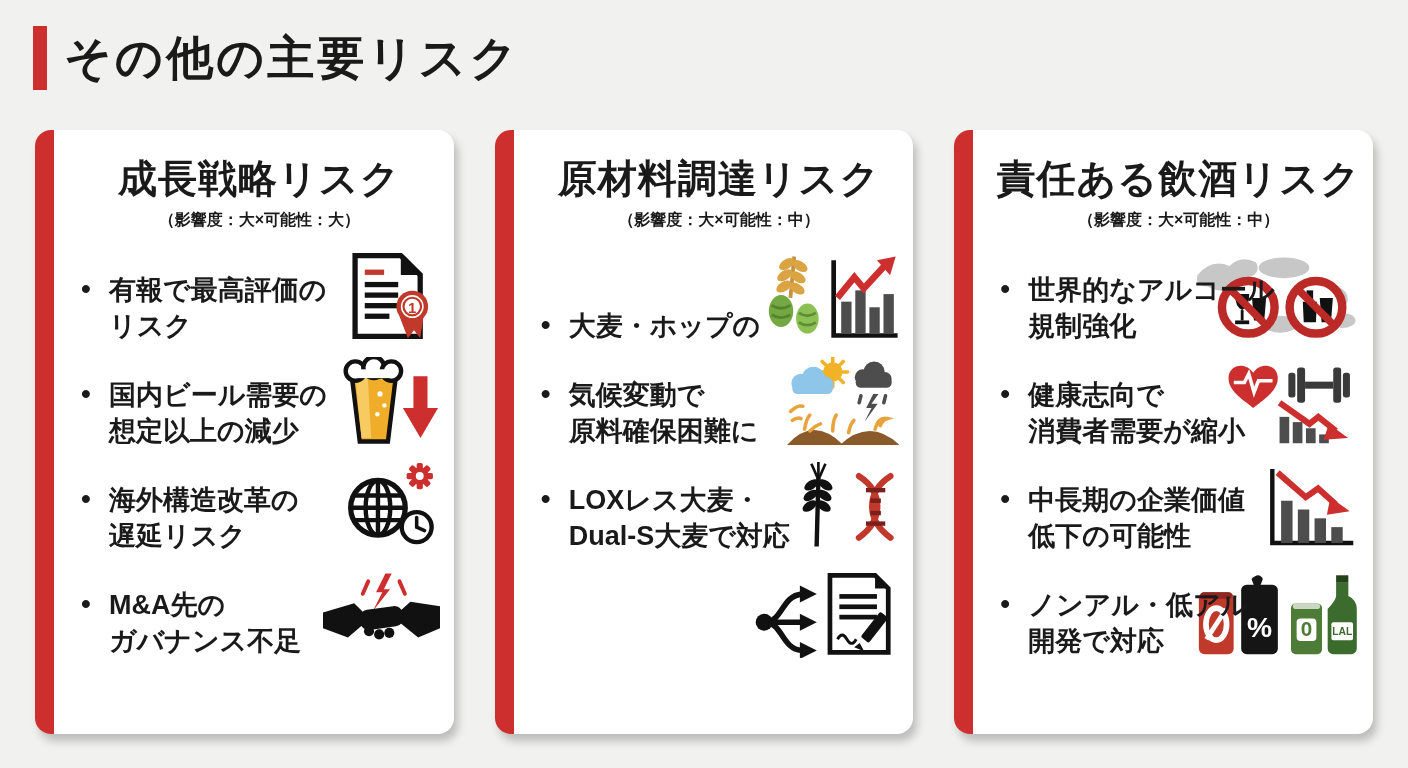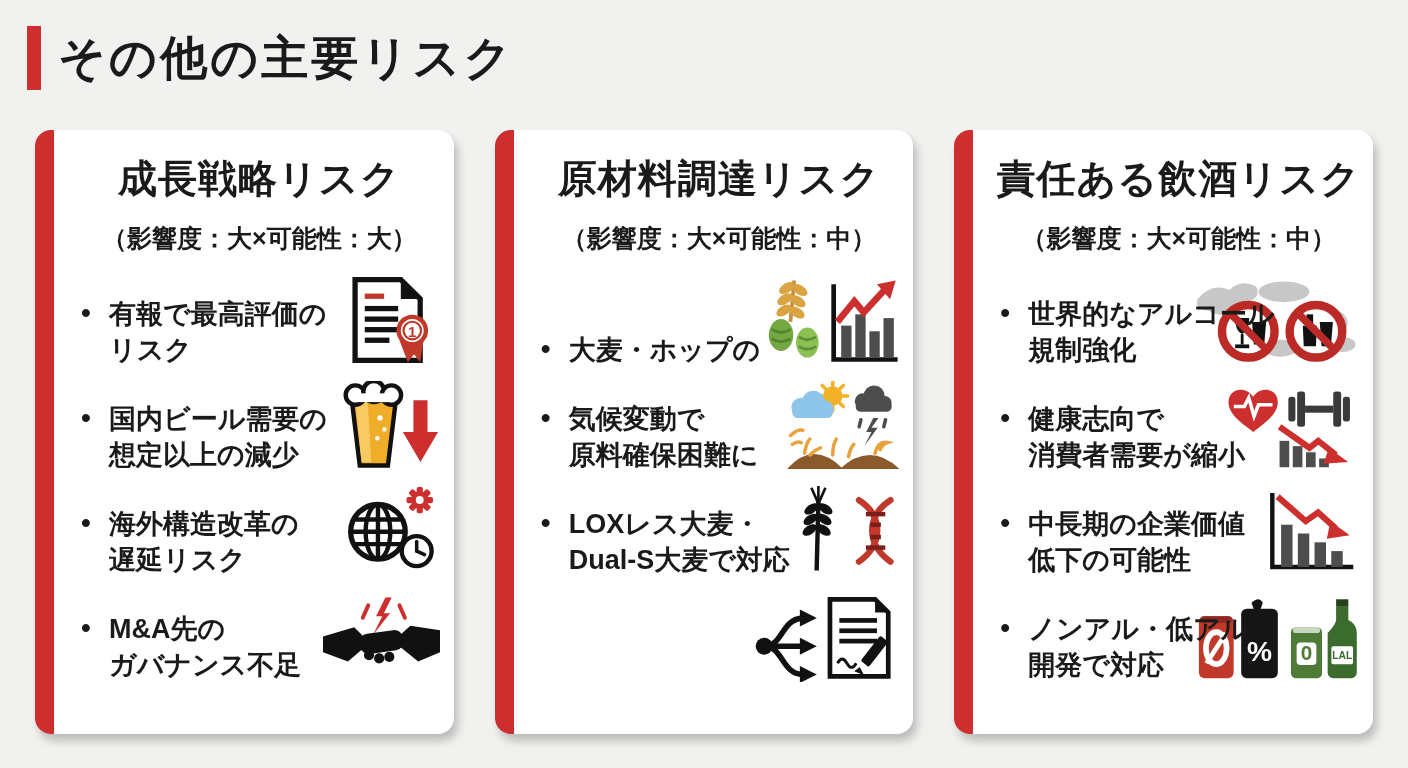--- a/index.html
+++ b/index.html
@@ -9,32 +9,32 @@
     --gray:#4d4d4d;
   }
   *{box-sizing:border-box;}
   html,body{margin:0;padding:0;}
   body{
     width:1408px;height:768px;overflow:hidden;position:relative;
     background:var(--bg);
     font-family:"Liberation Sans","DejaVu Sans",sans-serif;
     color:var(--ink);
   }
-  .header{position:absolute;top:26px;left:27px;display:flex;align-items:center;gap:17px;}
+  .header{position:absolute;top:26px;left:33px;display:flex;align-items:center;gap:17px;}
   .header-bar{width:14px;height:64px;background:var(--red);}
   .page-title{font-size:47px;font-weight:bold;letter-spacing:3px;margin:0;}
   .cards{position:absolute;top:130px;left:35px;right:35px;display:flex;gap:41px;}
   .card{
     flex:1;height:604px;background:#fff;border-radius:16px;
     box-shadow:4px 7px 9px rgba(0,0,0,0.22);
     position:relative;padding:14px 12px 0 42px;
   }
   .card-band{position:absolute;left:0;top:0;bottom:0;width:19px;background:var(--red);border-radius:16px 0 0 16px;}
   .card-title{text-align:center;font-size:39px;font-weight:bold;margin-top:8px;letter-spacing:1px;}
-  .card-sub{text-align:center;font-size:25px;font-weight:bold;margin-top:16px;}
+  .card-sub{text-align:center;font-size:16px;font-weight:bold;margin-top:4px;}
   .items{margin-top:16px;}
   .item{position:relative;height:97px;margin-bottom:8px;display:flex;align-items:flex-end;}
   .txt{
     font-size:27px;font-weight:bold;line-height:1.34;padding-left:32px;
     position:relative;z-index:2;white-space:nowrap;
   }
   .txt::before{content:"\2022";position:absolute;left:4px;top:-2px;font-size:28px;}
   .icon{position:absolute;right:2px;top:50%;transform:translateY(-50%);z-index:1;}
   .icon svg{display:block;height:88px;}
   .icon.tall svg{height:94px;}

